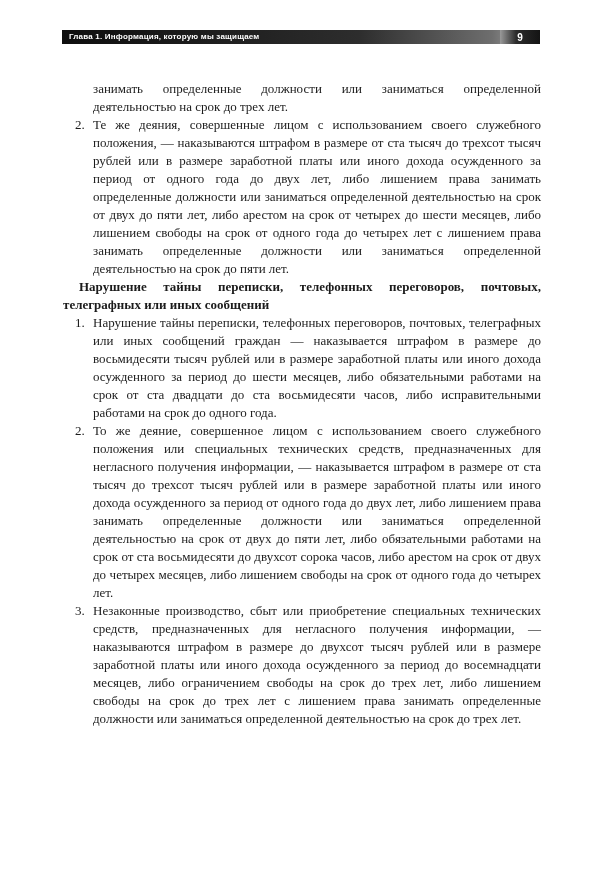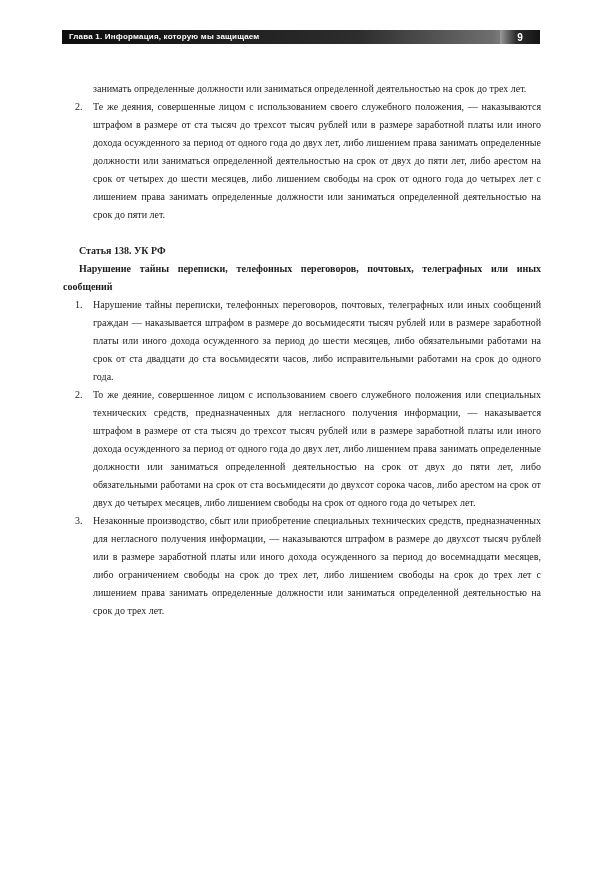--- a/index.html
+++ b/index.html
@@ -45,21 +45,21 @@
     background: linear-gradient(to right, #9a9a9a 0%, #2c2c2c 40%, #141414 100%);
     color: #ffffff;
     font-size: 10px;
     font-weight: bold;
   }
   
   .body-text {
     position: absolute;
     top: 80px; left: 63px;
     width: 478px;
-    font-size: 10px;
+    font-size: 13px;
     line-height: 18px;
     text-align: justify;
     color: #1b1b1b;
     font-family: Liberation Serif, serif;
   }
   .cont {
     padding-left: 30px;
   }
   .li {
     position: relative;
@@ -90,21 +90,20 @@
 
   <div class="body-text">
 
     <p class="cont">занимать определенные должности или заниматься определенной деятельностью на срок до трех лет.</p>
 
     <div class="li">
       <span class="num">2.</span>
       <span>Те же деяния, совершенные лицом с использованием своего служебного положения, — наказываются штрафом в размере от ста тысяч до трехсот тысяч рублей или в размере заработной платы или иного дохода осужденного за период от одного года до двух лет, либо лишением права занимать определенные должности или заниматься определенной деятельностью на срок от двух до пяти лет, либо арестом на срок от четырех до шести месяцев, либо лишением свободы на срок от одного года до четырех лет с лишением права занимать определенные должности или заниматься определенной деятельностью на срок до пяти лет.</span>
     </div>
 
-    <p class="heading heading-first">Статья 138. УК РФ</p>
 
     <p class="heading">Нарушение тайны переписки, телефонных переговоров, почтовых, телеграфных или иных сообщений</p>
 
     <div class="li">
       <span class="num">1.</span>
       <span>Нарушение тайны переписки, телефонных переговоров, почтовых, телеграфных или иных сообщений граждан — наказывается штрафом в размере до восьмидесяти тысяч рублей или в размере заработной платы или иного дохода осужденного за период до шести месяцев, либо обязательными работами на срок от ста двадцати до ста восьмидесяти часов, либо исправительными работами на срок до одного года.</span>
     </div>
 
     <div class="li">
       <span class="num">2.</span>

